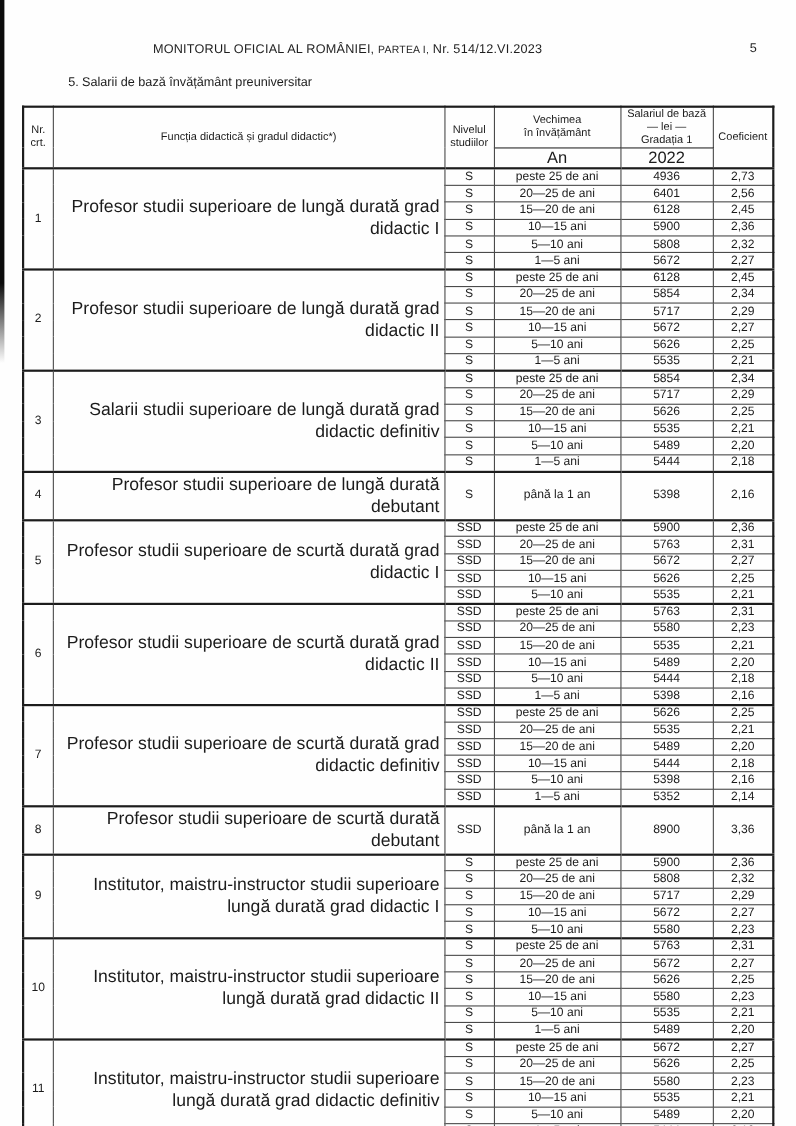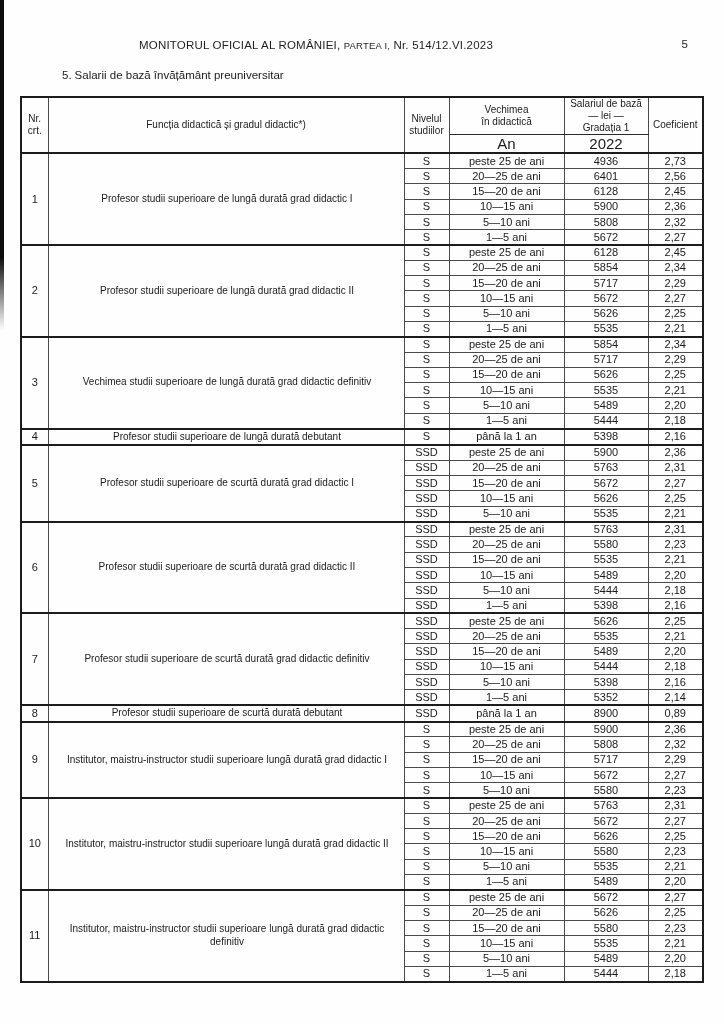--- a/index.html
+++ b/index.html
@@ -40,21 +40,21 @@
     border-bottom-color: #2a2a2a;
   }
   .salary-table thead tr.h-main { height: 37px; }
   .salary-table thead tr.h-sub  { height: 14px; }
   .salary-table thead tr.h-sub th { font-size: 15px; }
   .salary-table thead { border-bottom: 2px solid #1c1c1c; }
 
   .salary-table tbody tr { height: 15.31px; }
   .salary-table tbody td { line-height: 1; font-size: 11px; }
   .salary-table tbody td.col-functie {
-    text-align: center; padding: 1px 4px 1px 6px; line-height: 1.25; font-size: 10px;
+    text-align: right; padding: 1px 4px 1px 6px; line-height: 1.25; font-size: 16px;
   }
   .salary-table tbody td.col-nr { font-size: 11px; }
   .salary-table tbody tr.group-start td { border-top: 2px solid #1c1c1c; }
 </style>
 </head>
 <body>
 
 <div class="page">
 
   <div class="scan-edge"></div>
@@ -81,21 +81,21 @@
       <col style="width:55px">
     </colgroup>
     <thead>
       <tr class="h-main">
         <th rowspan="2">Nr.
 crt.</th>
         <th rowspan="2">Funcția didactică și gradul didactic*)</th>
         <th rowspan="2">Nivelul
 studiilor</th>
         <th>Vechimea
-în didactică</th>
+în învățământ</th>
         <th>Salariul de bază
 — lei —
 Gradația 1</th>
         <th rowspan="2">Coeficient</th>
       </tr>
       <tr class="h-sub">
         <th>An</th>
         <th>2022</th>
       </tr>
     </thead>
@@ -171,21 +171,21 @@
           <td class="col-coef">2,25</td>
         </tr>
         <tr>
           <td class="col-nivel">S</td>
           <td class="col-vechime">1—5 ani</td>
           <td class="col-salariu">5535</td>
           <td class="col-coef">2,21</td>
         </tr>
         <tr class="group-start">
           <td rowspan="6" class="col-nr">3</td>
-          <td rowspan="6" class="col-functie">Vechimea studii superioare de lungă durată grad didactic definitiv</td>
+          <td rowspan="6" class="col-functie">Salarii studii superioare de lungă durată grad didactic definitiv</td>
           <td class="col-nivel">S</td>
           <td class="col-vechime">peste 25 de ani</td>
           <td class="col-salariu">5854</td>
           <td class="col-coef">2,34</td>
         </tr>
         <tr>
           <td class="col-nivel">S</td>
           <td class="col-vechime">20—25 de ani</td>
           <td class="col-salariu">5717</td>
           <td class="col-coef">2,29</td>
@@ -329,21 +329,21 @@
           <td class="col-vechime">1—5 ani</td>
           <td class="col-salariu">5352</td>
           <td class="col-coef">2,14</td>
         </tr>
         <tr class="group-start">
           <td rowspan="1" class="col-nr">8</td>
           <td rowspan="1" class="col-functie">Profesor studii superioare de scurtă durată debutant</td>
           <td class="col-nivel">SSD</td>
           <td class="col-vechime">până la 1 an</td>
           <td class="col-salariu">8900</td>
-          <td class="col-coef">0,89</td>
+          <td class="col-coef">3,36</td>
         </tr>
         <tr class="group-start">
           <td rowspan="5" class="col-nr">9</td>
           <td rowspan="5" class="col-functie">Institutor, maistru-instructor studii superioare lungă durată grad didactic I</td>
           <td class="col-nivel">S</td>
           <td class="col-vechime">peste 25 de ani</td>
           <td class="col-salariu">5900</td>
           <td class="col-coef">2,36</td>
         </tr>
         <tr>

